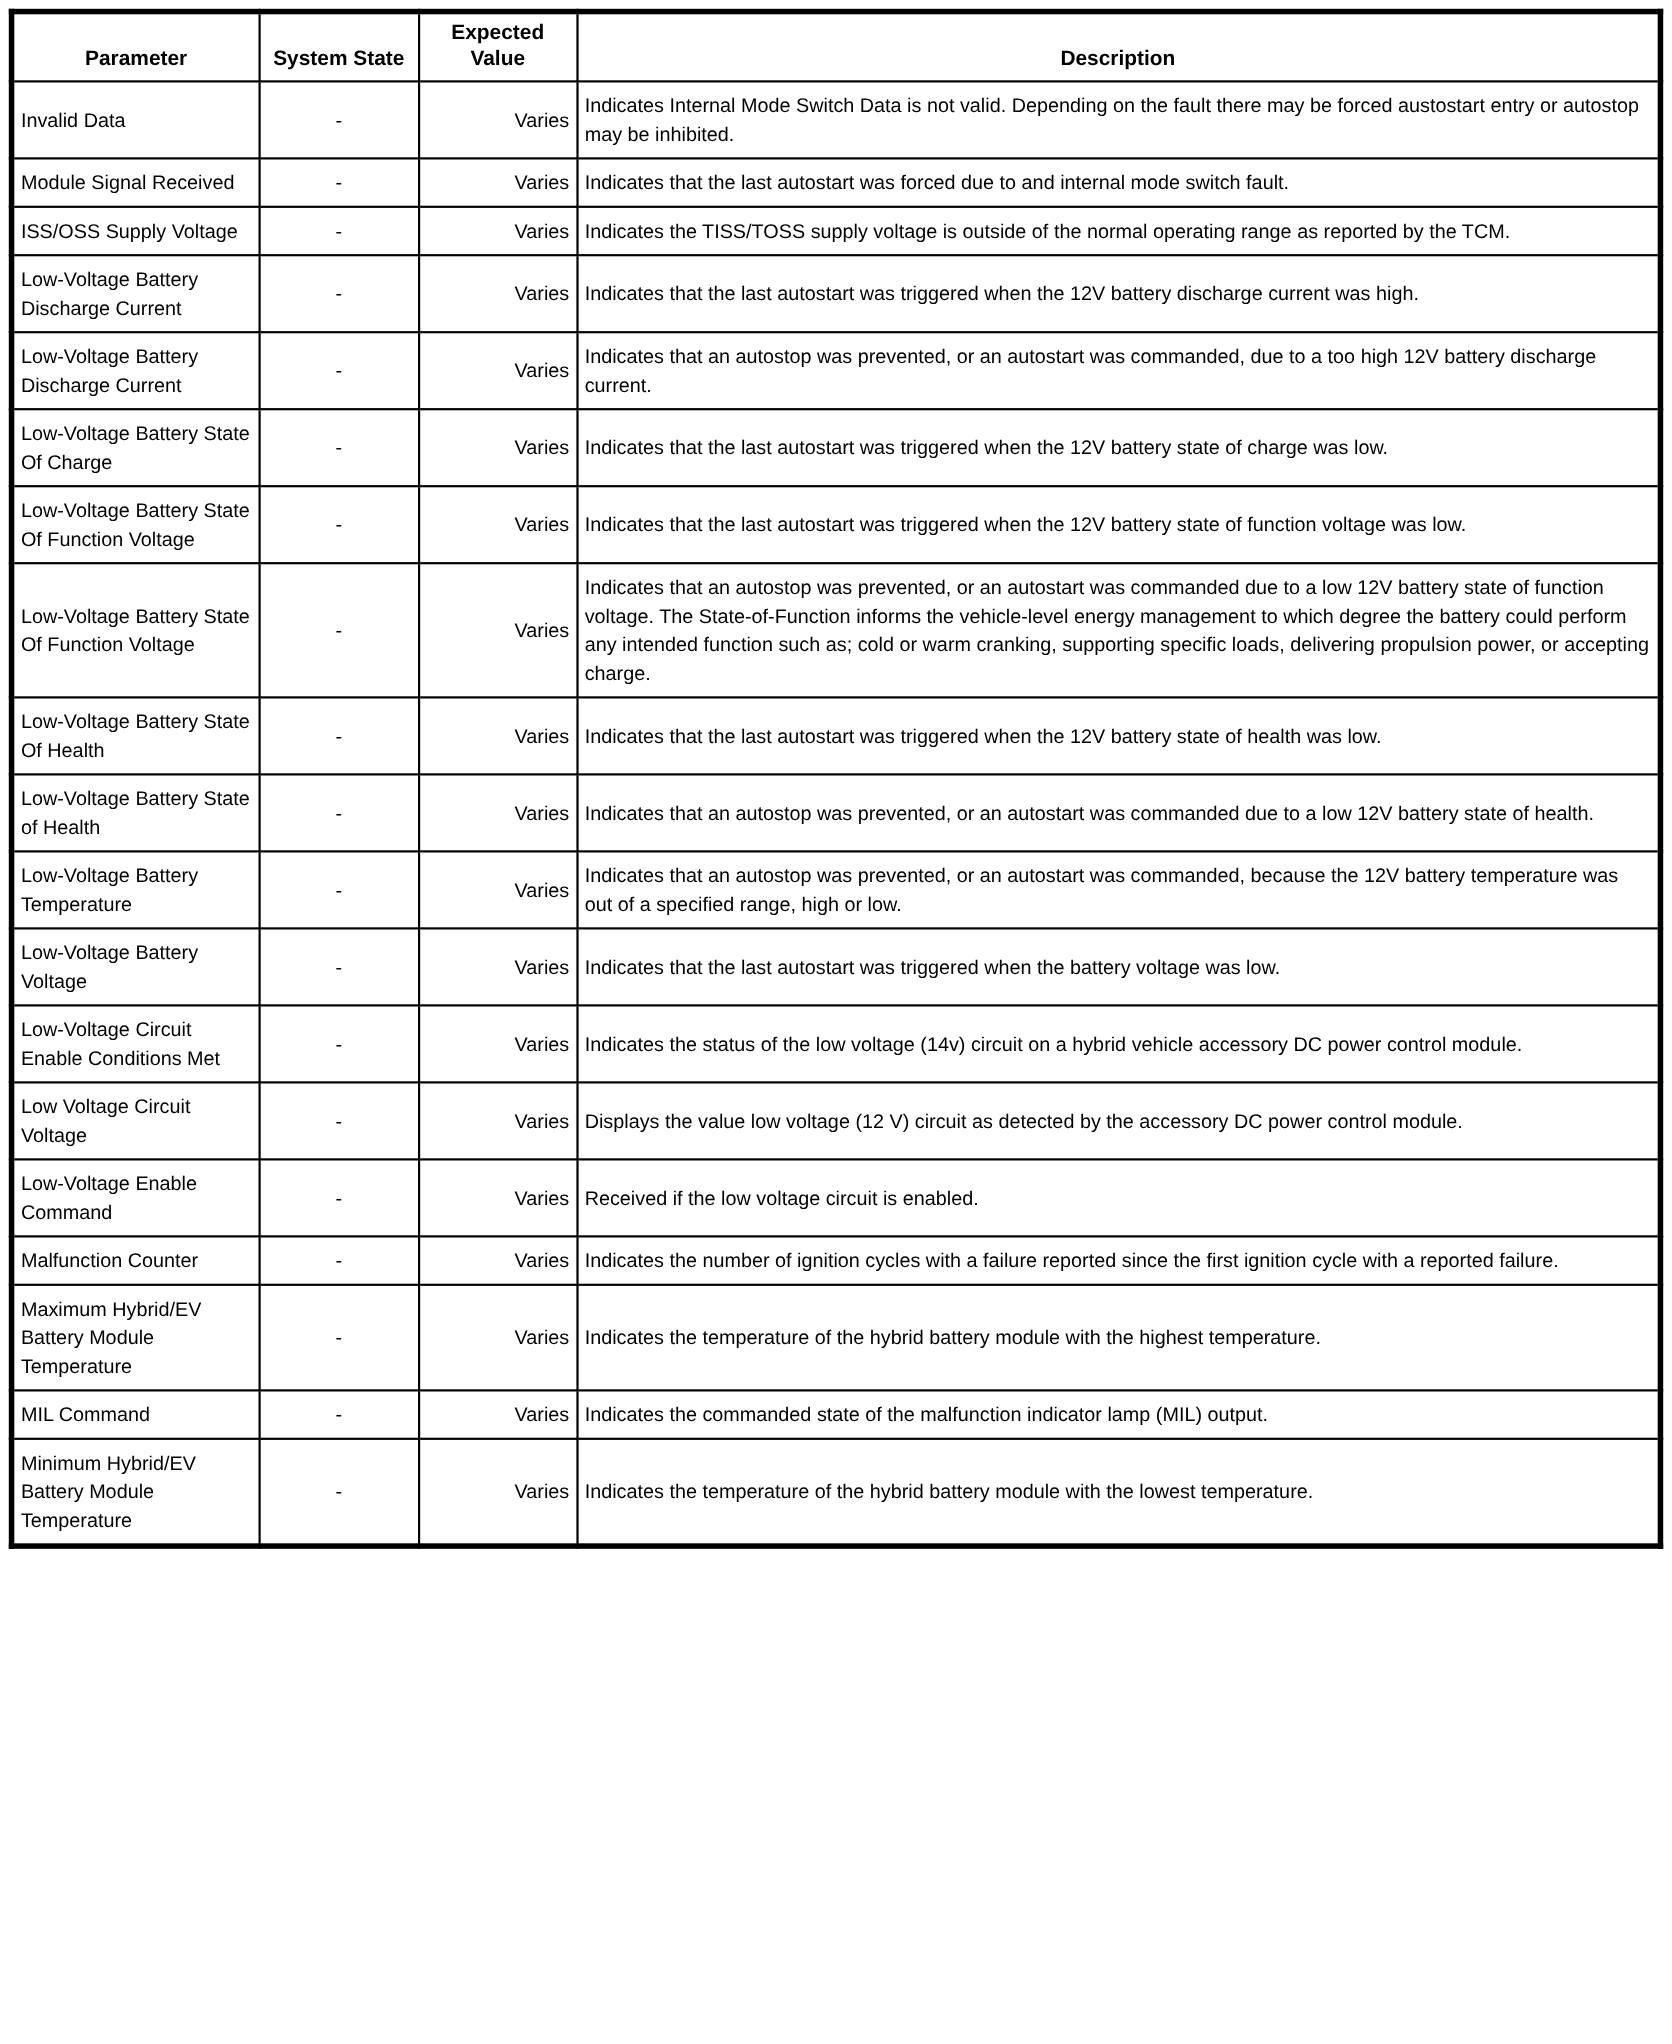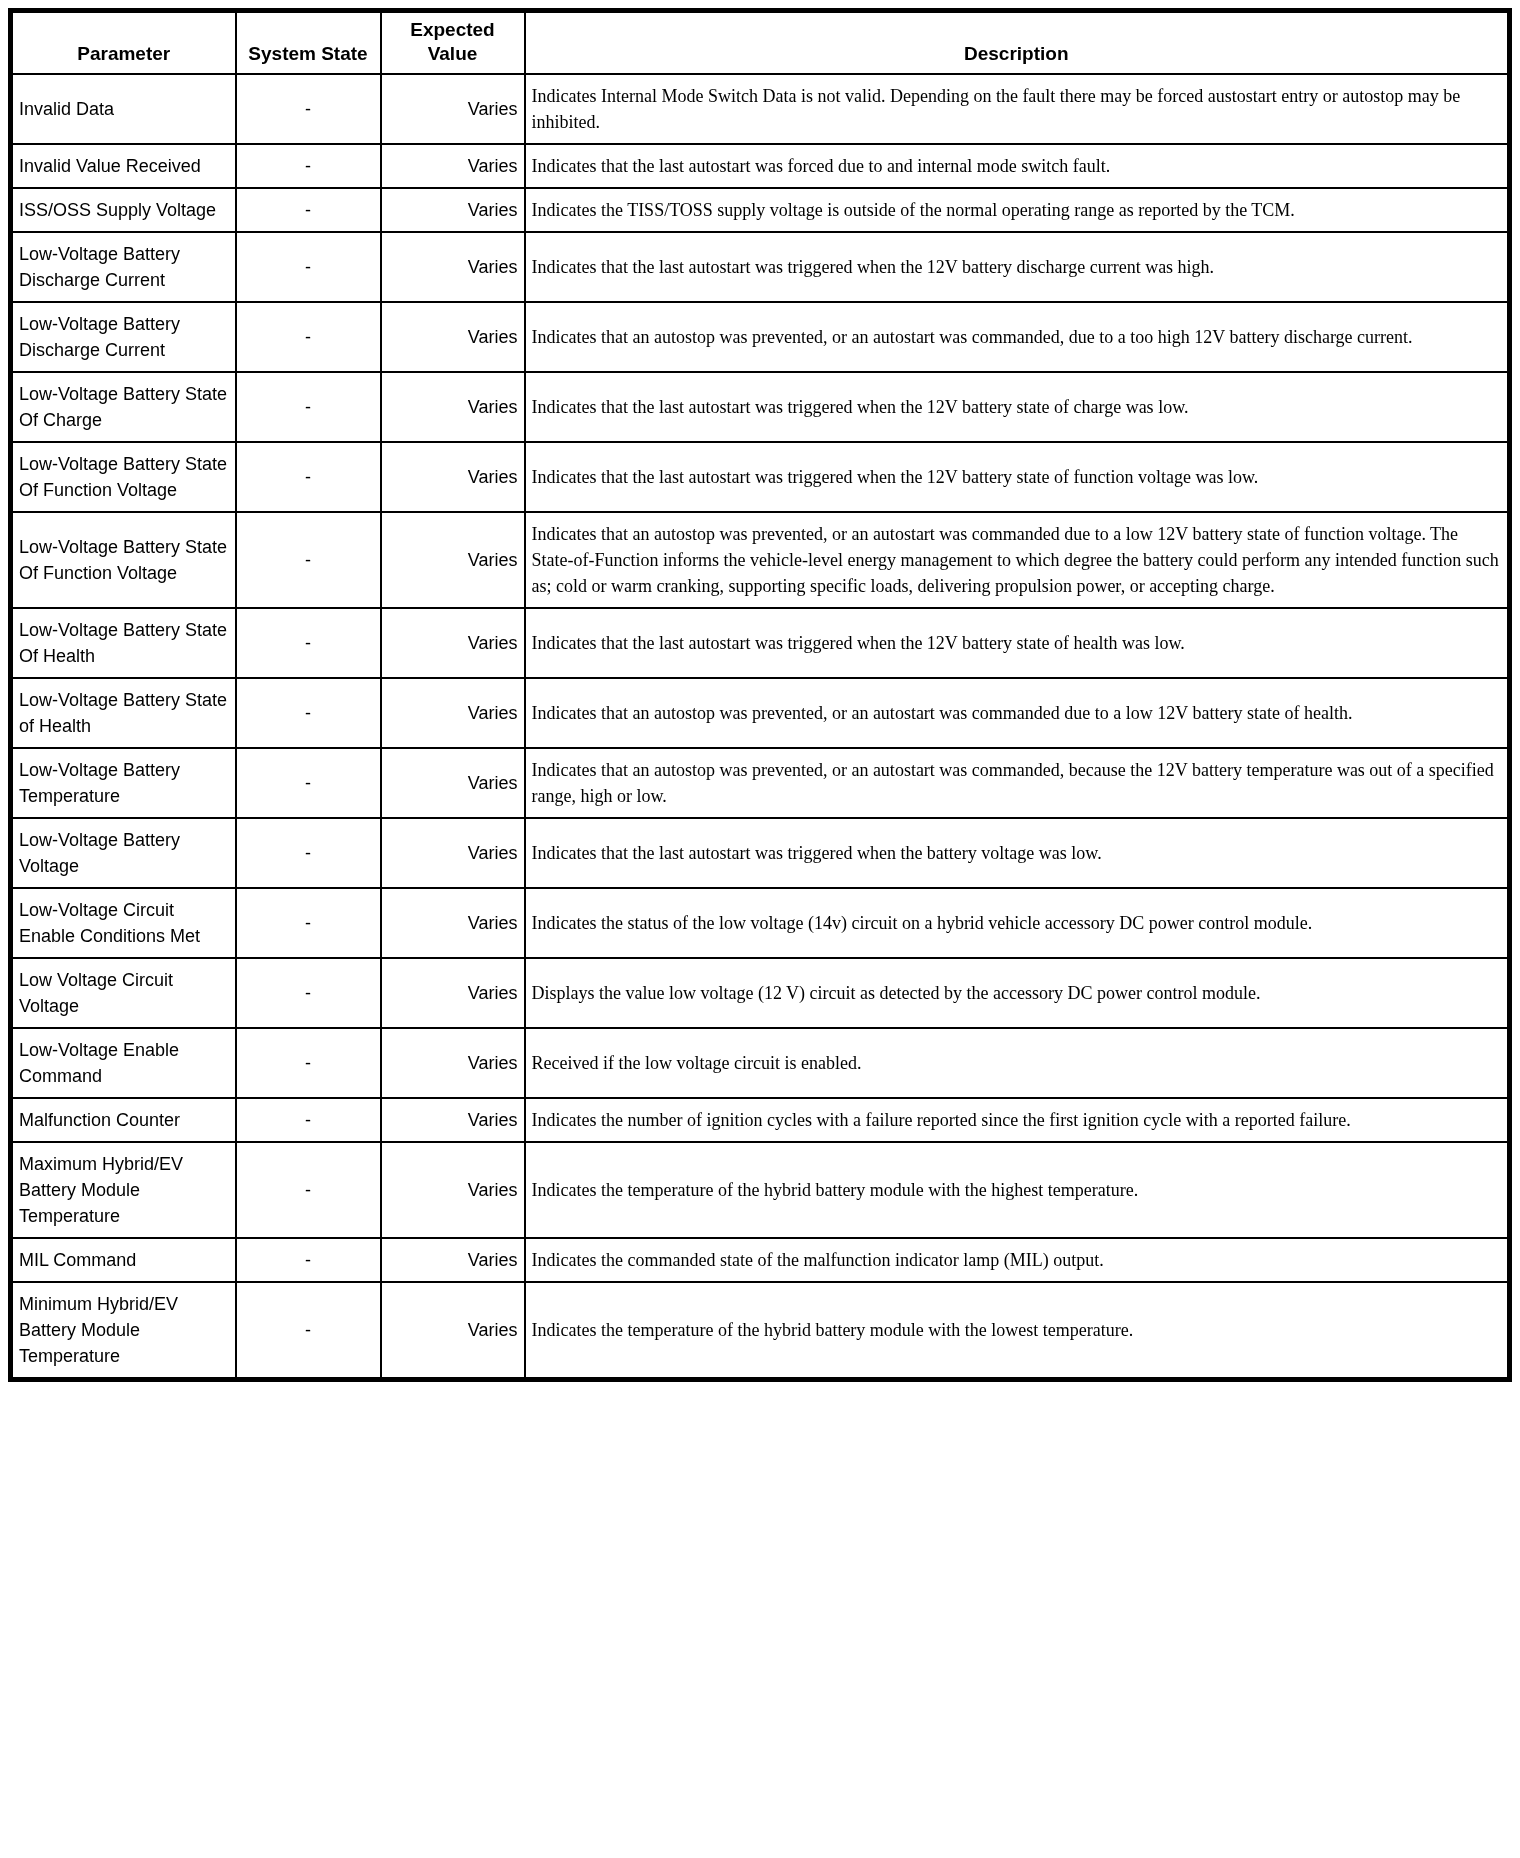--- a/index.html
+++ b/index.html
@@ -51,21 +51,20 @@
   td.state {
     text-align: center;
   }
   td.expected {
     text-align: right;
   }
   td.desc {
     text-align: left;
     padding-left: 7px;
     padding-right: 5px;
-    font-family: Liberation Serif, serif;
   }
 </style>
 </head>
 <body>
 
 <div class="page">
   <table class="param-table">
     <colgroup>
       <col style="width:225px">
       <col style="width:145px">
@@ -81,21 +80,21 @@
       </tr>
     </thead>
     <tbody id="table-body">
         <tr>
           <td class="param">Invalid Data</td>
           <td class="state">-</td>
           <td class="expected">Varies</td>
           <td class="desc">Indicates Internal Mode Switch Data is not valid. Depending on the fault there may be forced austostart entry or autostop may be inhibited.</td>
         </tr>
         <tr>
-          <td class="param">Invalid Value Received</td>
+          <td class="param">Module Signal Received</td>
           <td class="state">-</td>
           <td class="expected">Varies</td>
           <td class="desc">Indicates that the last autostart was forced due to and internal mode switch fault.</td>
         </tr>
         <tr>
           <td class="param">ISS/OSS Supply Voltage</td>
           <td class="state">-</td>
           <td class="expected">Varies</td>
           <td class="desc">Indicates the TISS/TOSS supply voltage is outside of the normal operating range as reported by the TCM.</td>
         </tr>

